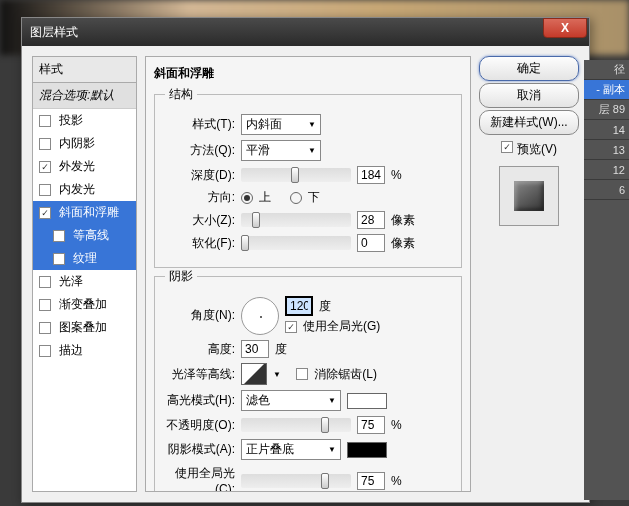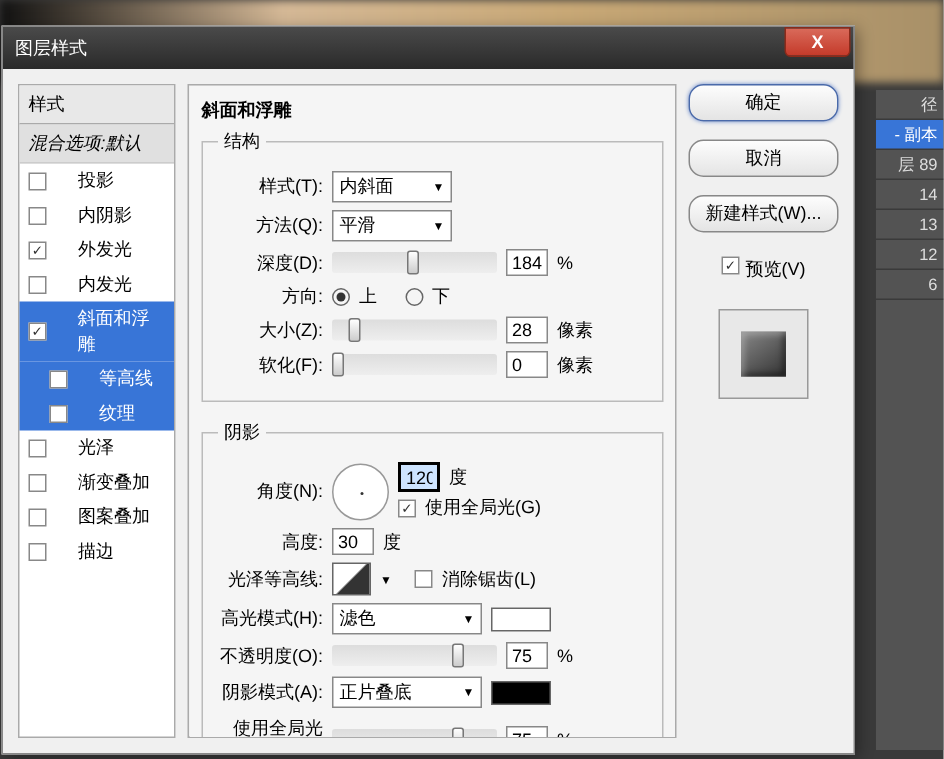--- a/index.html
+++ b/index.html
@@ -1,56 +1,56 @@
 <!DOCTYPE html>
 <html><head>
 <meta charset="utf-8">
 <style>
 * { margin: 0; padding: 0; box-sizing: border-box; font-family: "Microsoft YaHei", SimSun, sans-serif; font-size: 12px; }
 body { background: #3a3a3a; width: 629px; height: 506px; position: relative; overflow: hidden; }
 
 .bg-blur { position: absolute; top: 0; left: 0; width: 629px; height: 55px; background: linear-gradient(90deg, #111 0%, #d4b896 30%, #c8a876 60%, #a89068 100%); filter: blur(3px); }
 
-.dialog { position: absolute; left: 1px; top: 17px; width: 569px; height: 486px; background: #f0f0f0; border: 1px solid #888; box-shadow: 2px 2px 10px rgba(0,0,0,0.4); }
+.dialog { position: absolute; left: 21px; top: 17px; width: 569px; height: 486px; background: #f0f0f0; border: 1px solid #888; box-shadow: 2px 2px 10px rgba(0,0,0,0.4); }
 
 .titlebar { background: linear-gradient(#4a4a4a, #2a2a2a); height: 28px; display: flex; align-items: center; padding: 0 8px; color: #fff; position: relative; }
 .close-btn { position: absolute; right: 2px; top: 0; width: 44px; height: 20px; background: linear-gradient(#d96a5a, #c43a2a); border-radius: 0 0 4px 4px; display: flex; align-items: center; justify-content: center; color: #fff; font-weight: bold; border: 1px solid #8a2a1a; cursor: pointer; }
 
 .body { display: flex; padding: 10px; gap: 8px; height: calc(100% - 28px); }
 
 .left-panel { width: 105px; border: 1px solid #aaa; background: #fff; }
 .left-header { background: #e8e8e8; padding: 4px 6px; border-bottom: 1px solid #aaa; font-weight: normal; }
 .left-sub { background: #e0e0e0; padding: 4px 6px; border-bottom: 1px solid #ccc; font-style: italic; }
-.left-item { padding: 3px 6px; display: flex; align-items: center; gap: 21px; cursor: pointer; }
+.left-item { padding: 3px 6px; display: flex; align-items: center; gap: 8px; cursor: pointer; }
 .left-item.indent { padding-left: 20px; }
 .left-item.selected { background: #3875d7; color: #fff; }
 .chk { width: 12px; height: 12px; border: 1px solid #888; background: #fff; display: inline-flex; align-items: center; justify-content: center; font-size: 9px; color: #333; }
 .chk.checked::after { content: "✓"; }
 
 .mid-panel { flex: 1; border: 1px solid #aaa; background: #f5f5f5; padding: 8px; overflow: auto; }
 .mid-title { font-weight: bold; margin-bottom: 4px; }
-fieldset { border: 1px solid #bbb; margin-bottom: 12px; padding: 6px 10px 10px; }
+fieldset { border: 1px solid #bbb; margin-bottom: 0; padding: 6px 10px 10px; }
 legend { padding: 0 4px; }
 .row { display: flex; align-items: center; margin: 5px 0; gap: 6px; }
 .lbl { width: 70px; text-align: right; }
 .combo { border: 1px solid #888; background: #fff; padding: 1px 4px; width: 80px; display: flex; justify-content: space-between; align-items: center; cursor: pointer; }
 .combo .arr { font-size: 8px; }
 .slider { flex: 1; height: 14px; position: relative; background: linear-gradient(#ddd,#eee); border-radius: 2px; max-width: 110px; }
 .slider .thumb { position: absolute; top: -1px; width: 8px; height: 16px; background: linear-gradient(#fff,#ccc); border: 1px solid #777; border-radius: 2px; }
 .numbox { width: 28px; border: 1px solid #888; padding: 1px 3px; background: #fff; text-align: left; }
 .numbox.hl { border: 2px solid #000000; background: #cde4ff; color: #000; }
 .unit { width: 30px; }
 .radio { width: 12px; height: 12px; border: 1px solid #666; border-radius: 50%; display: inline-flex; align-items: center; justify-content: center; }
 .radio.on::after { content: ""; width: 6px; height: 6px; background: #333; border-radius: 50%; }
 .angle-ctl { width: 38px; height: 38px; border: 1px solid #999; border-radius: 50%; position: relative; background: #fff; }
 .angle-ctl::after { content: ""; position: absolute; left: 50%; top: 50%; width: 2px; height: 2px; background: #333; border-radius: 50%; }
 .swatch { width: 40px; height: 16px; border: 1px solid #666; }
 .gloss-sw { width: 26px; height: 22px; border: 1px solid #666; background: linear-gradient(135deg, #fff 48%, #333 52%); }
 
-.right-panel { width: 100px; display: flex; flex-direction: column; gap: 12px; align-items: stretch; }
+.right-panel { width: 100px; display: flex; flex-direction: column; gap: 2px; align-items: stretch; }
 .rbtn { border: 1px solid #888; background: linear-gradient(#fdfdfd,#e4e4e4); padding: 3px 6px; border-radius: 10px; text-align: center; cursor: pointer; }
 .rbtn.primary { border: 1px solid #4a6aaa; box-shadow: 0 0 3px #6a8acc; }
 .prev-chk { display: flex; gap: 4px; justify-content: center; margin-top: 4px; }
 .preview-box { width: 60px; height: 60px; border: 1px solid #999; background: #e8e8e8; margin: 6px auto; display: flex; align-items: center; justify-content: center; }
 .preview-inner { width: 30px; height: 30px; background: linear-gradient(145deg, #888, #333); box-shadow: inset 2px 2px 4px rgba(255,255,255,0.3), inset -2px -2px 4px rgba(0,0,0,0.5); }
 
 .side-palette { position: absolute; right: 0; top: 60px; width: 45px; height: 440px; background: #535353; }
 .side-row { height: 20px; border-bottom: 1px solid #3a3a3a; display: flex; align-items: center; padding: 0 4px; color: #ddd; font-size: 11px; justify-content: flex-end; }
 .side-row.blue { background: #3875d7; color: #fff; }
 </style>

